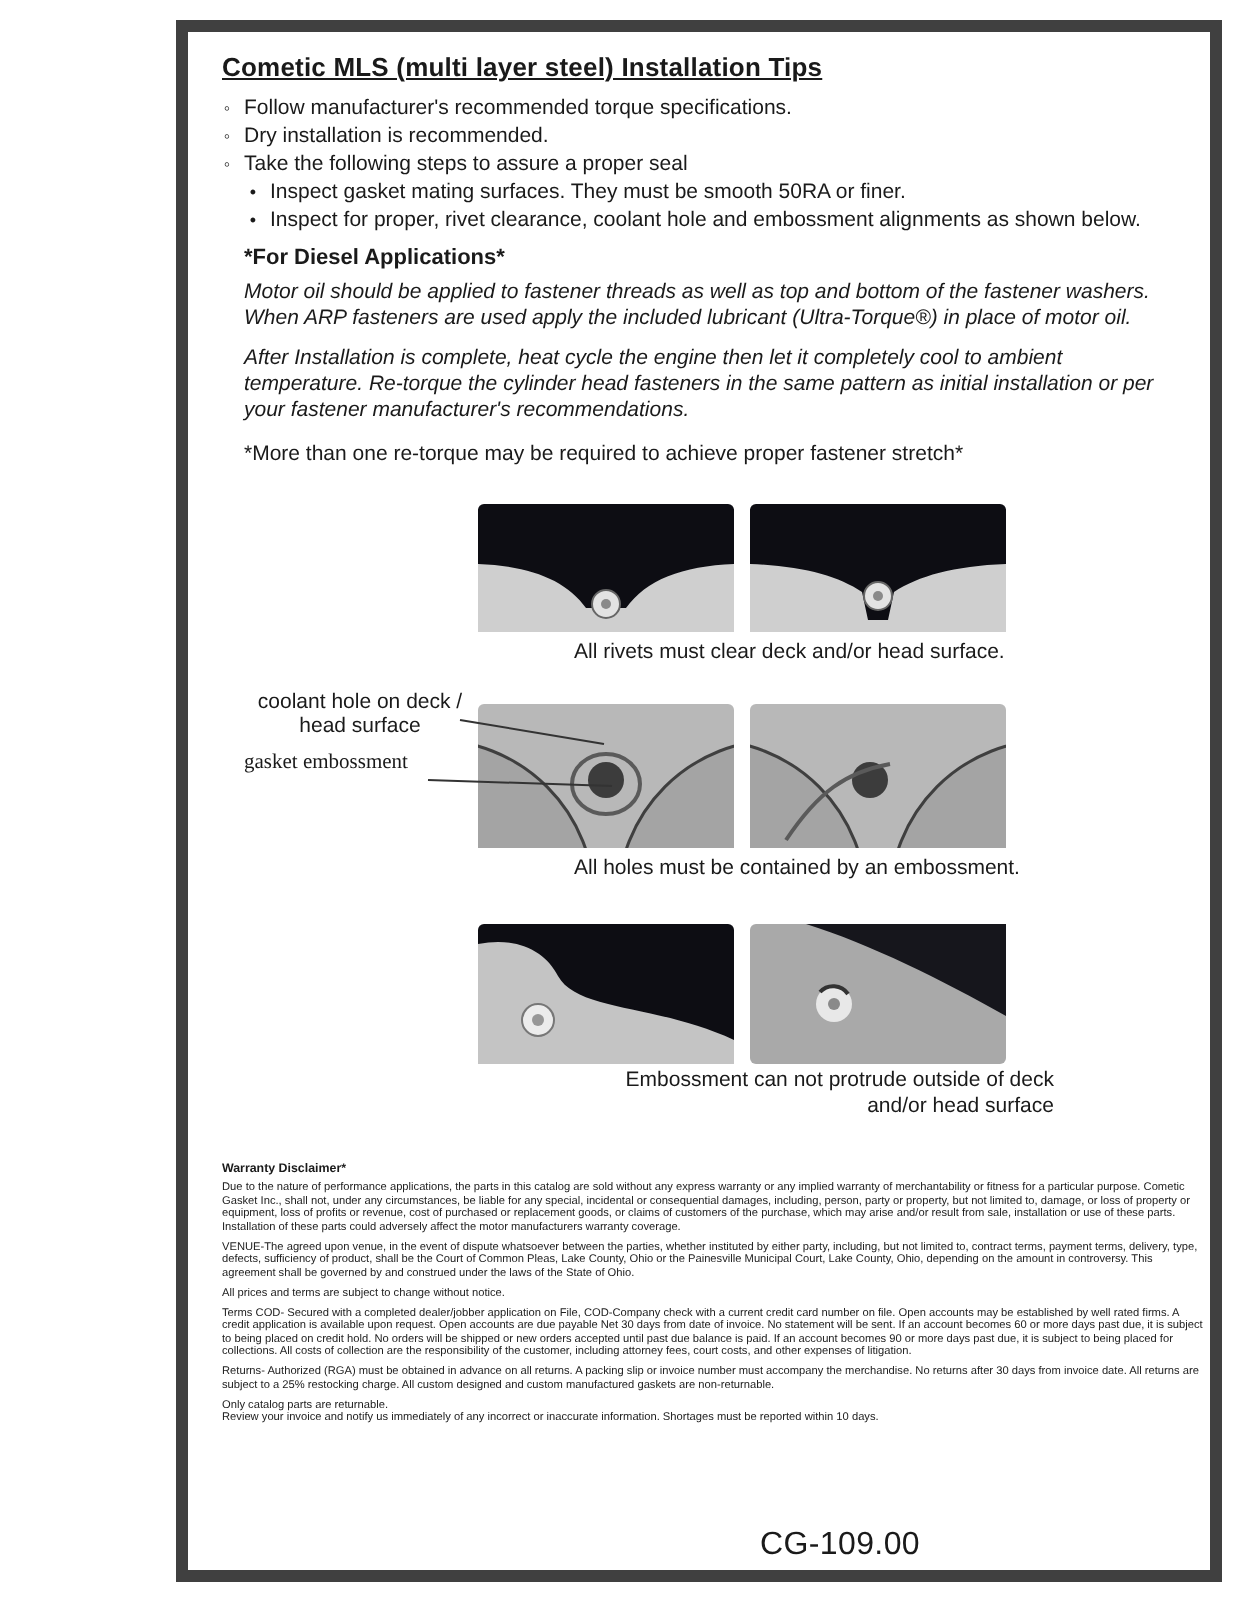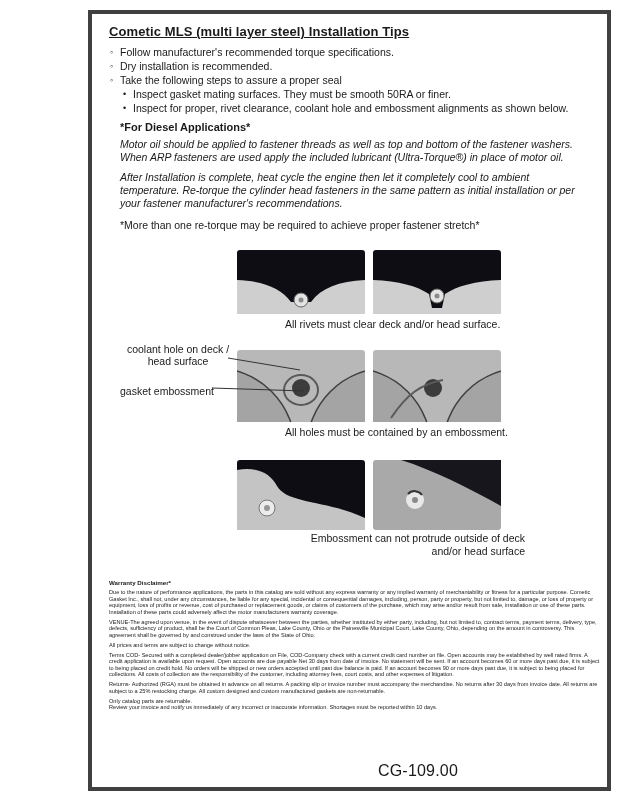--- a/index.html
+++ b/index.html
@@ -1,18 +1,18 @@
 <!DOCTYPE html>
 <html><head>
 <meta charset="utf-8">
 <style>
   * { margin:0; padding:0; box-sizing:border-box; }
   html,body { width:618px; height:800px; background:#ffffff; }
   body { font-family:"Liberation Sans", sans-serif; color:#1a1a1a; position:relative; overflow:hidden; }
-  .frame { position:absolute; left:88px; top:10px; width:523px; height:781px; border:4px solid #404040; background:#fff; }
+  .frame { position:absolute; left:88px; top:10px; width:523px; height:781px; border:6px solid #404040; background:#fff; }
   .abs { position:absolute; }
   .title { font-size:13px; font-weight:bold; text-decoration:underline; white-space:nowrap; letter-spacing:.1px; }
   .bullet-line { font-size:10.5px; line-height:14px; display:flex; gap:5px; }
   .bullet-line .marker { width:7px; text-align:center; flex:none; font-size:9px; }
   .bullet-line.sub { margin-left:13px; }
   .diesel-heading { font-size:11px; font-weight:bold; }
   .para { font-size:10.5px; line-height:13px; width:468px;font-style:italic; }
   .note { font-size:10.5px; }
   .fig-labels { display:flex; width:264px; gap:8px; font-size:12.5px; color:#222; }
   .fig-labels span { flex:1; text-align:left; letter-spacing:.3px;margin-top:40px; }
@@ -81,21 +81,21 @@
         <circle cx="64" cy="46" r="2.5" fill="#8a8a8a"></circle>
       </svg>
     </div>
     <div class="abs fig-caption" style="left:147px; top:304px;">All rivets must clear deck and/or head surface.</div>
 
     <div class="abs fig-labels" style="left:145px; top:320px;">
       <span>RIGHT</span>
       <span>WRONG</span>
     </div>
     <div class="abs callout" style="left:34px; top:330px; width:104px; text-align:center;">coolant hole on deck / head surface</div>
-    <div class="abs callout" style="left:28px; top:372px;">gasket embossment</div>
+    <div class="abs callout" style="left:28px; top:360px;font-family:Liberation Serif, serif;">gasket embossment</div>
     <div class="abs fig-images" style="left:145px; top:336px;">
       <svg width="128" height="72" viewBox="0 0 128 72">
         <rect width="128" height="72" rx="3" fill="#b8b8b8"></rect>
         <circle cx="-22" cy="98" r="80" fill="#a4a4a4" stroke="#3f3f3f" stroke-width="1.5"></circle>
         <circle cx="150" cy="98" r="80" fill="#a4a4a4" stroke="#3f3f3f" stroke-width="1.5"></circle>
         <circle cx="64" cy="38" r="9" fill="#3c3c3c"></circle>
         <ellipse cx="64" cy="40" rx="17" ry="15" fill="none" stroke="#5a5a5a" stroke-width="2"></ellipse>
       </svg>
       <svg width="128" height="72" viewBox="0 0 128 72">
         <rect width="128" height="72" rx="3" fill="#b8b8b8"></rect>

